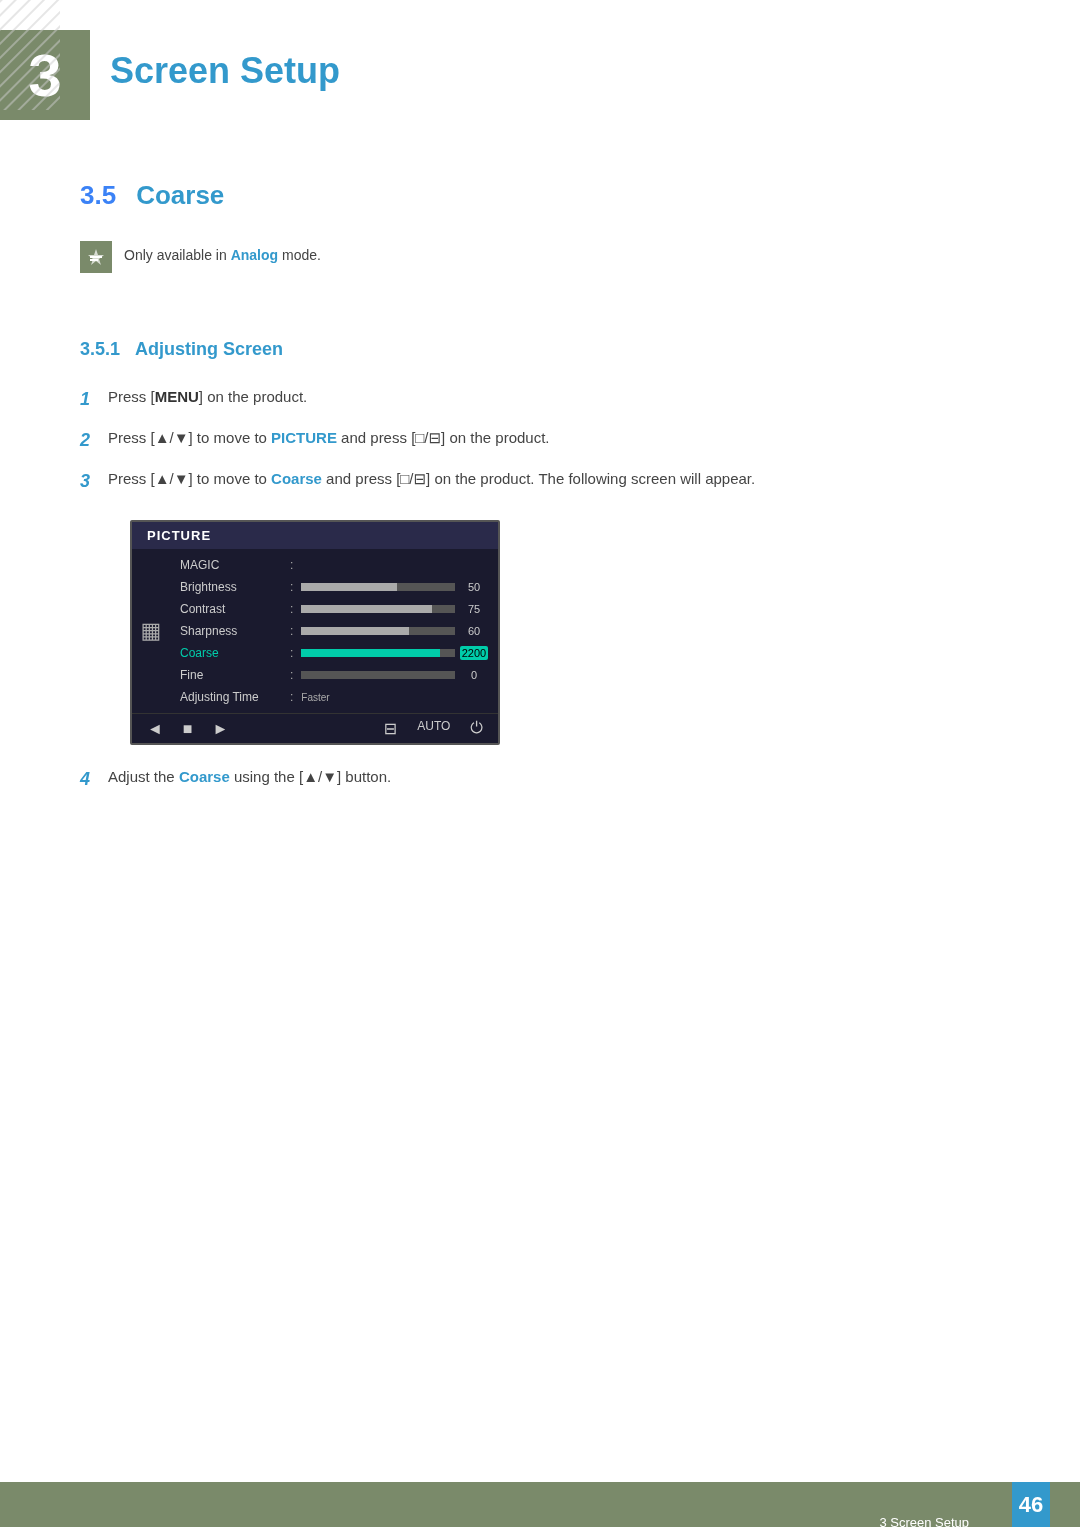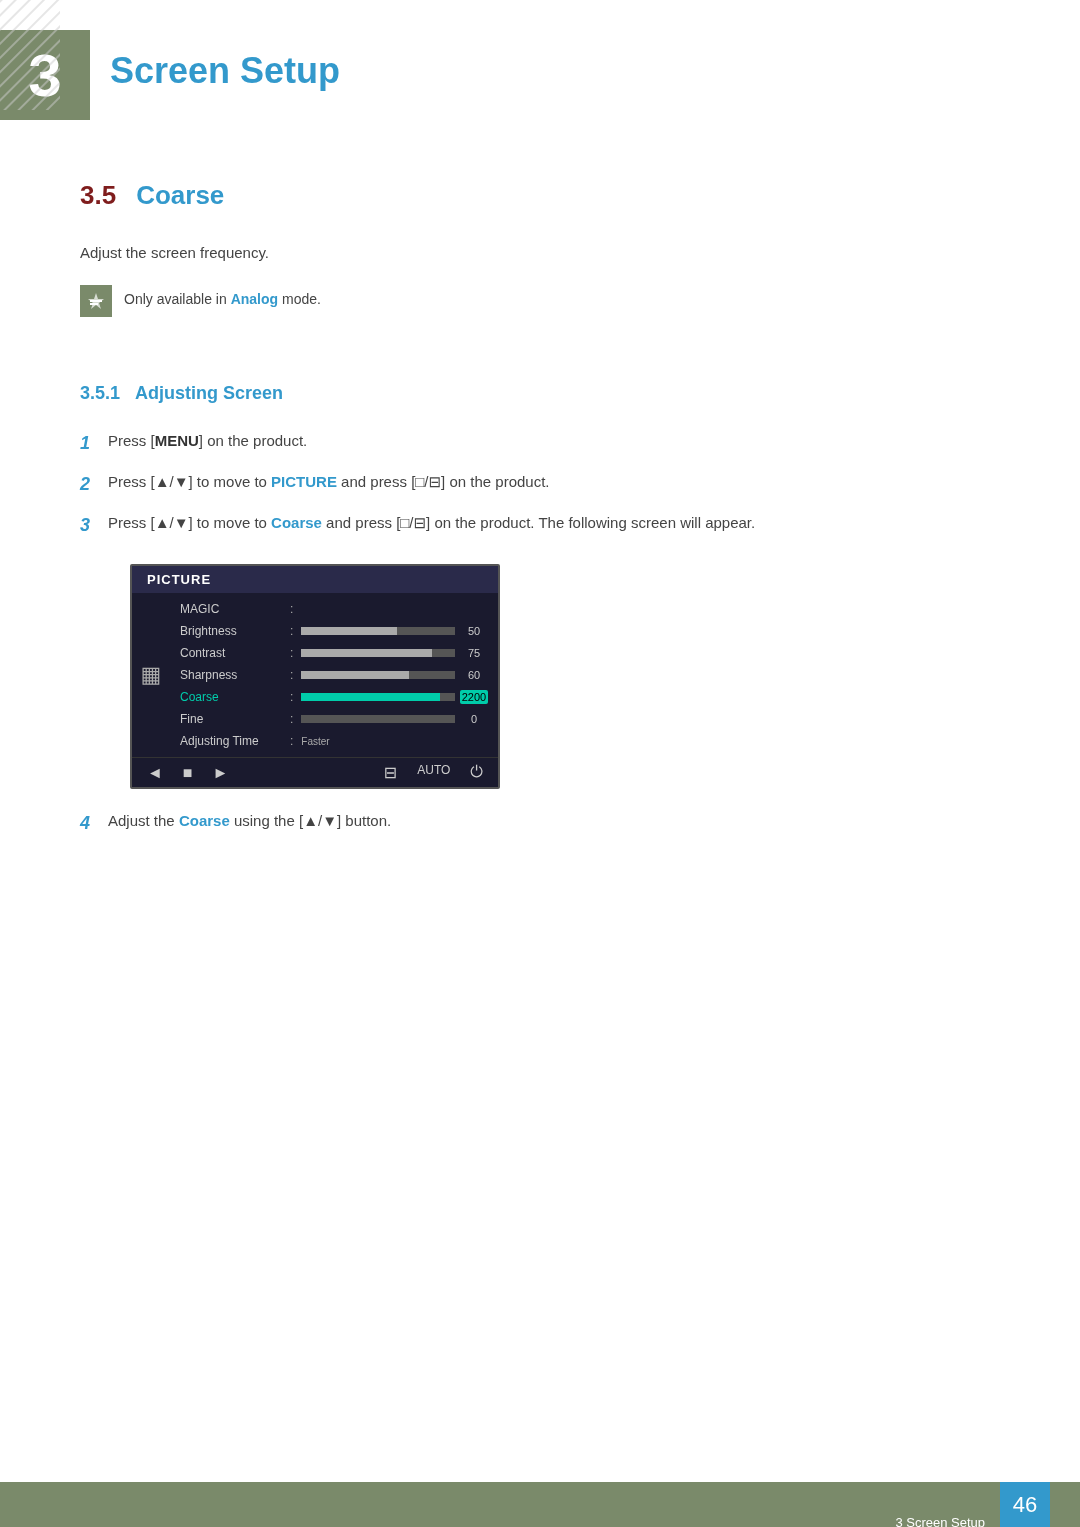--- a/index.html
+++ b/index.html
@@ -69,21 +69,21 @@
     
     .section-heading {
       display: flex;
       align-items: baseline;
       margin-bottom: 30px;
     }
 
     .section-number {
       font-size: 26px;
       font-weight: bold;
-      color: #7f1d1d;
+      color: #3b82f6;
       margin-right: 20px;
     }
 
     .section-title {
       font-size: 26px;
       font-weight: bold;
       color: #3399cc;
     }
 
     .section-description {
@@ -336,26 +336,27 @@
       font-size: 13px;
       color: #fff;
       margin-right: 15px;
       margin-top: 36px;
     }
 
     .footer-page-number {
       background: #3399cc;
       color: #fff;
       font-size: 22px;
-      font-weight: normal;
-      width: 50px;
+      font-weight: bold;
+      width: 38px;
       height: 45px;
       display: flex;
       align-items: center;
       justify-content: center;
+      margin-left: 28px;
     }
   </style>
 </head>
 <body>
 
 <div class="corner-pattern">
   <svg viewBox="0 0 60 110" xmlns="http://www.w3.org/2000/svg">
     <defs>
       <pattern id="diag" patternUnits="userSpaceOnUse" width="10" height="10" patternTransform="rotate(45)">
         <line x1="0" y1="0" x2="0" y2="10" stroke="#ccc" stroke-width="4"></line>
@@ -372,21 +373,20 @@
   <span class="chapter-title">Screen Setup</span>
 </div>
 
 <div class="main-content">
 
   <div class="section-heading">
     <span class="section-number">3.5</span>
     <span class="section-title">Coarse</span>
   </div>
 
-  <p class="section-description">Adjust the screen frequency.</p>
 
   <div class="note-box">
     <div class="note-icon">
       <svg viewBox="0 0 20 20" xmlns="http://www.w3.org/2000/svg">
         <path d="M10 2 L12 8 L18 8 L13 12 L15 18 L10 14 L5 18 L7 12 L2 8 L8 8 Z" fill="#ffffff" opacity="0.7"></path>
         <rect x="4" y="9" width="12" height="2" fill="#ffffff"></rect>
         <rect x="4" y="12" width="8" height="2" fill="#ffffff"></rect>
       </svg>
     </div>
     <p class="note-text">

